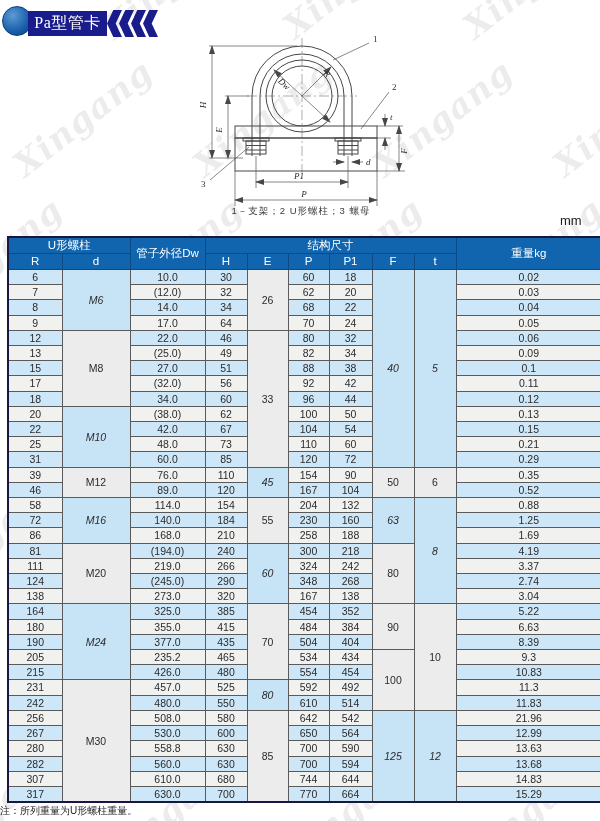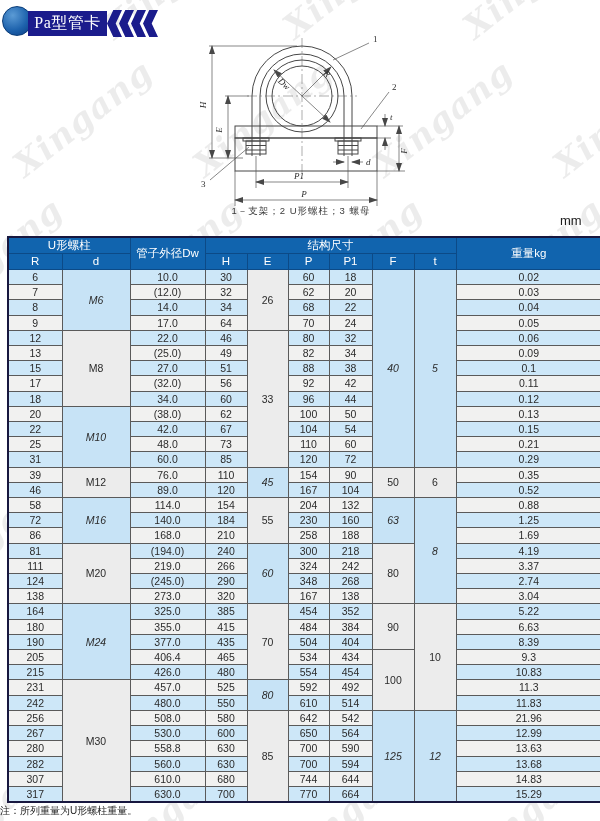--- a/index.html
+++ b/index.html
@@ -448,21 +448,21 @@
         <tr>
           <td class="rb">190</td>
           <td class="rb">377.0</td>
           <td class="rb">435</td>
           <td class="rb">504</td>
           <td class="rb">404</td>
           <td class="rb">8.39</td>
         </tr>
         <tr>
           <td class="rg">205</td>
-          <td class="rg">406.4</td>
+          <td class="rg">235.2</td>
           <td class="rg">465</td>
           <td class="rg">534</td>
           <td class="rg">434</td>
           <td class="mg" rowspan="4">100</td>
           <td class="rg">9.3</td>
         </tr>
         <tr>
           <td class="rb">215</td>
           <td class="rb">426.0</td>
           <td class="rb">480</td>

